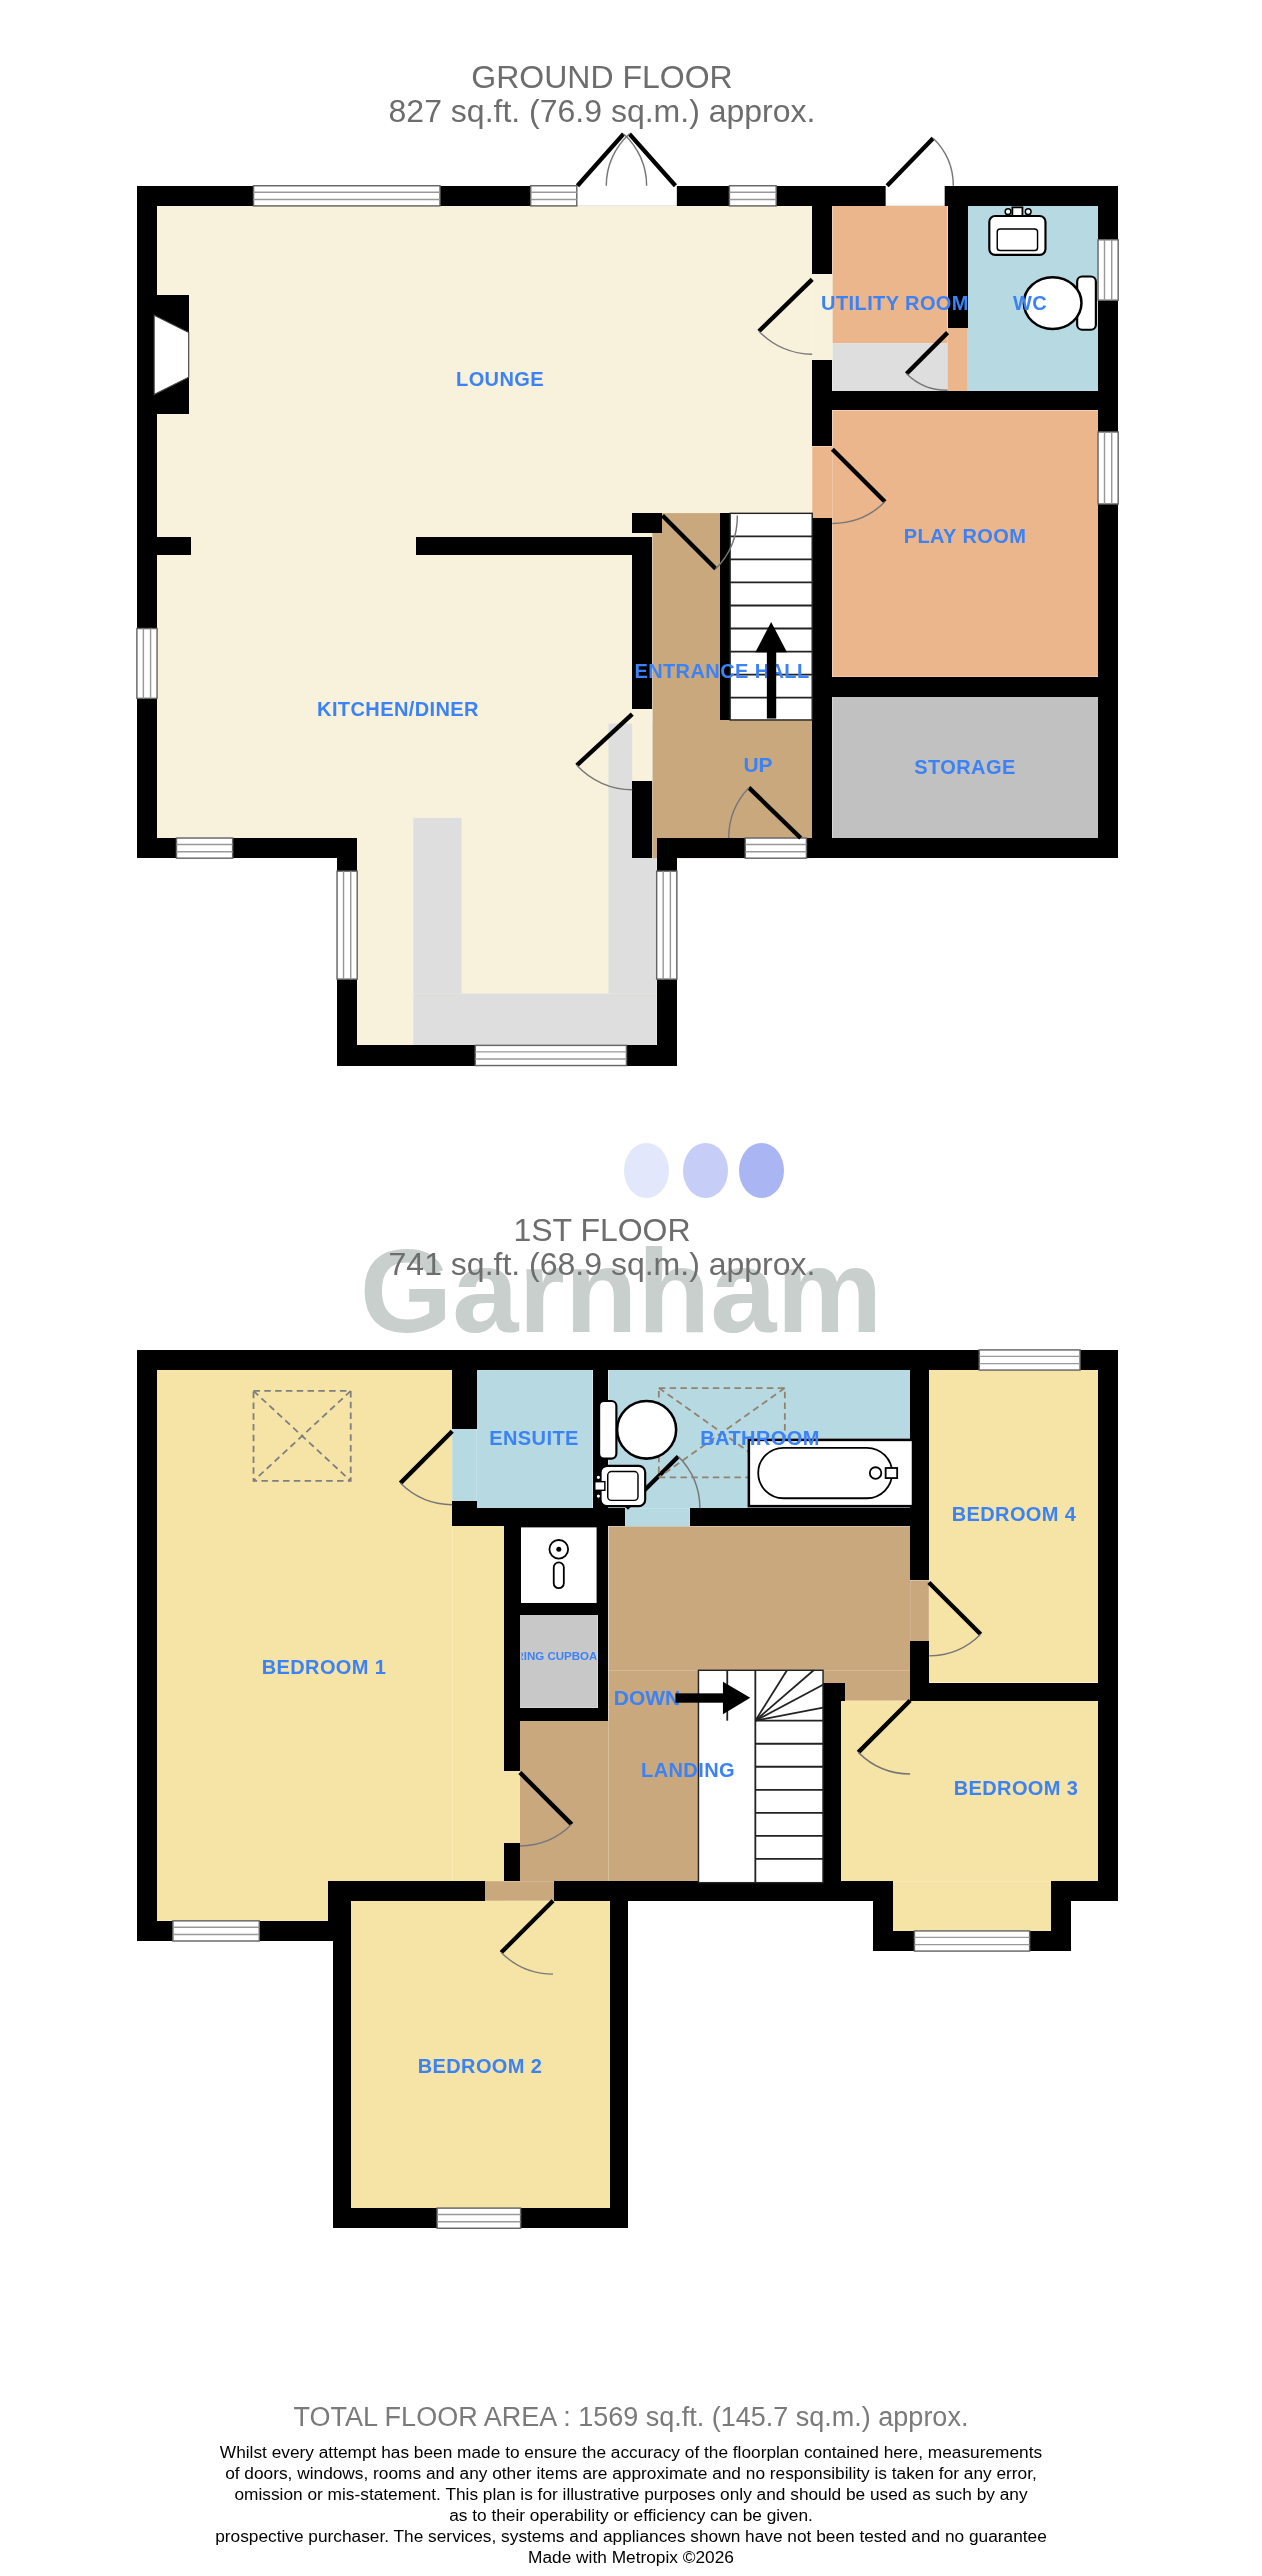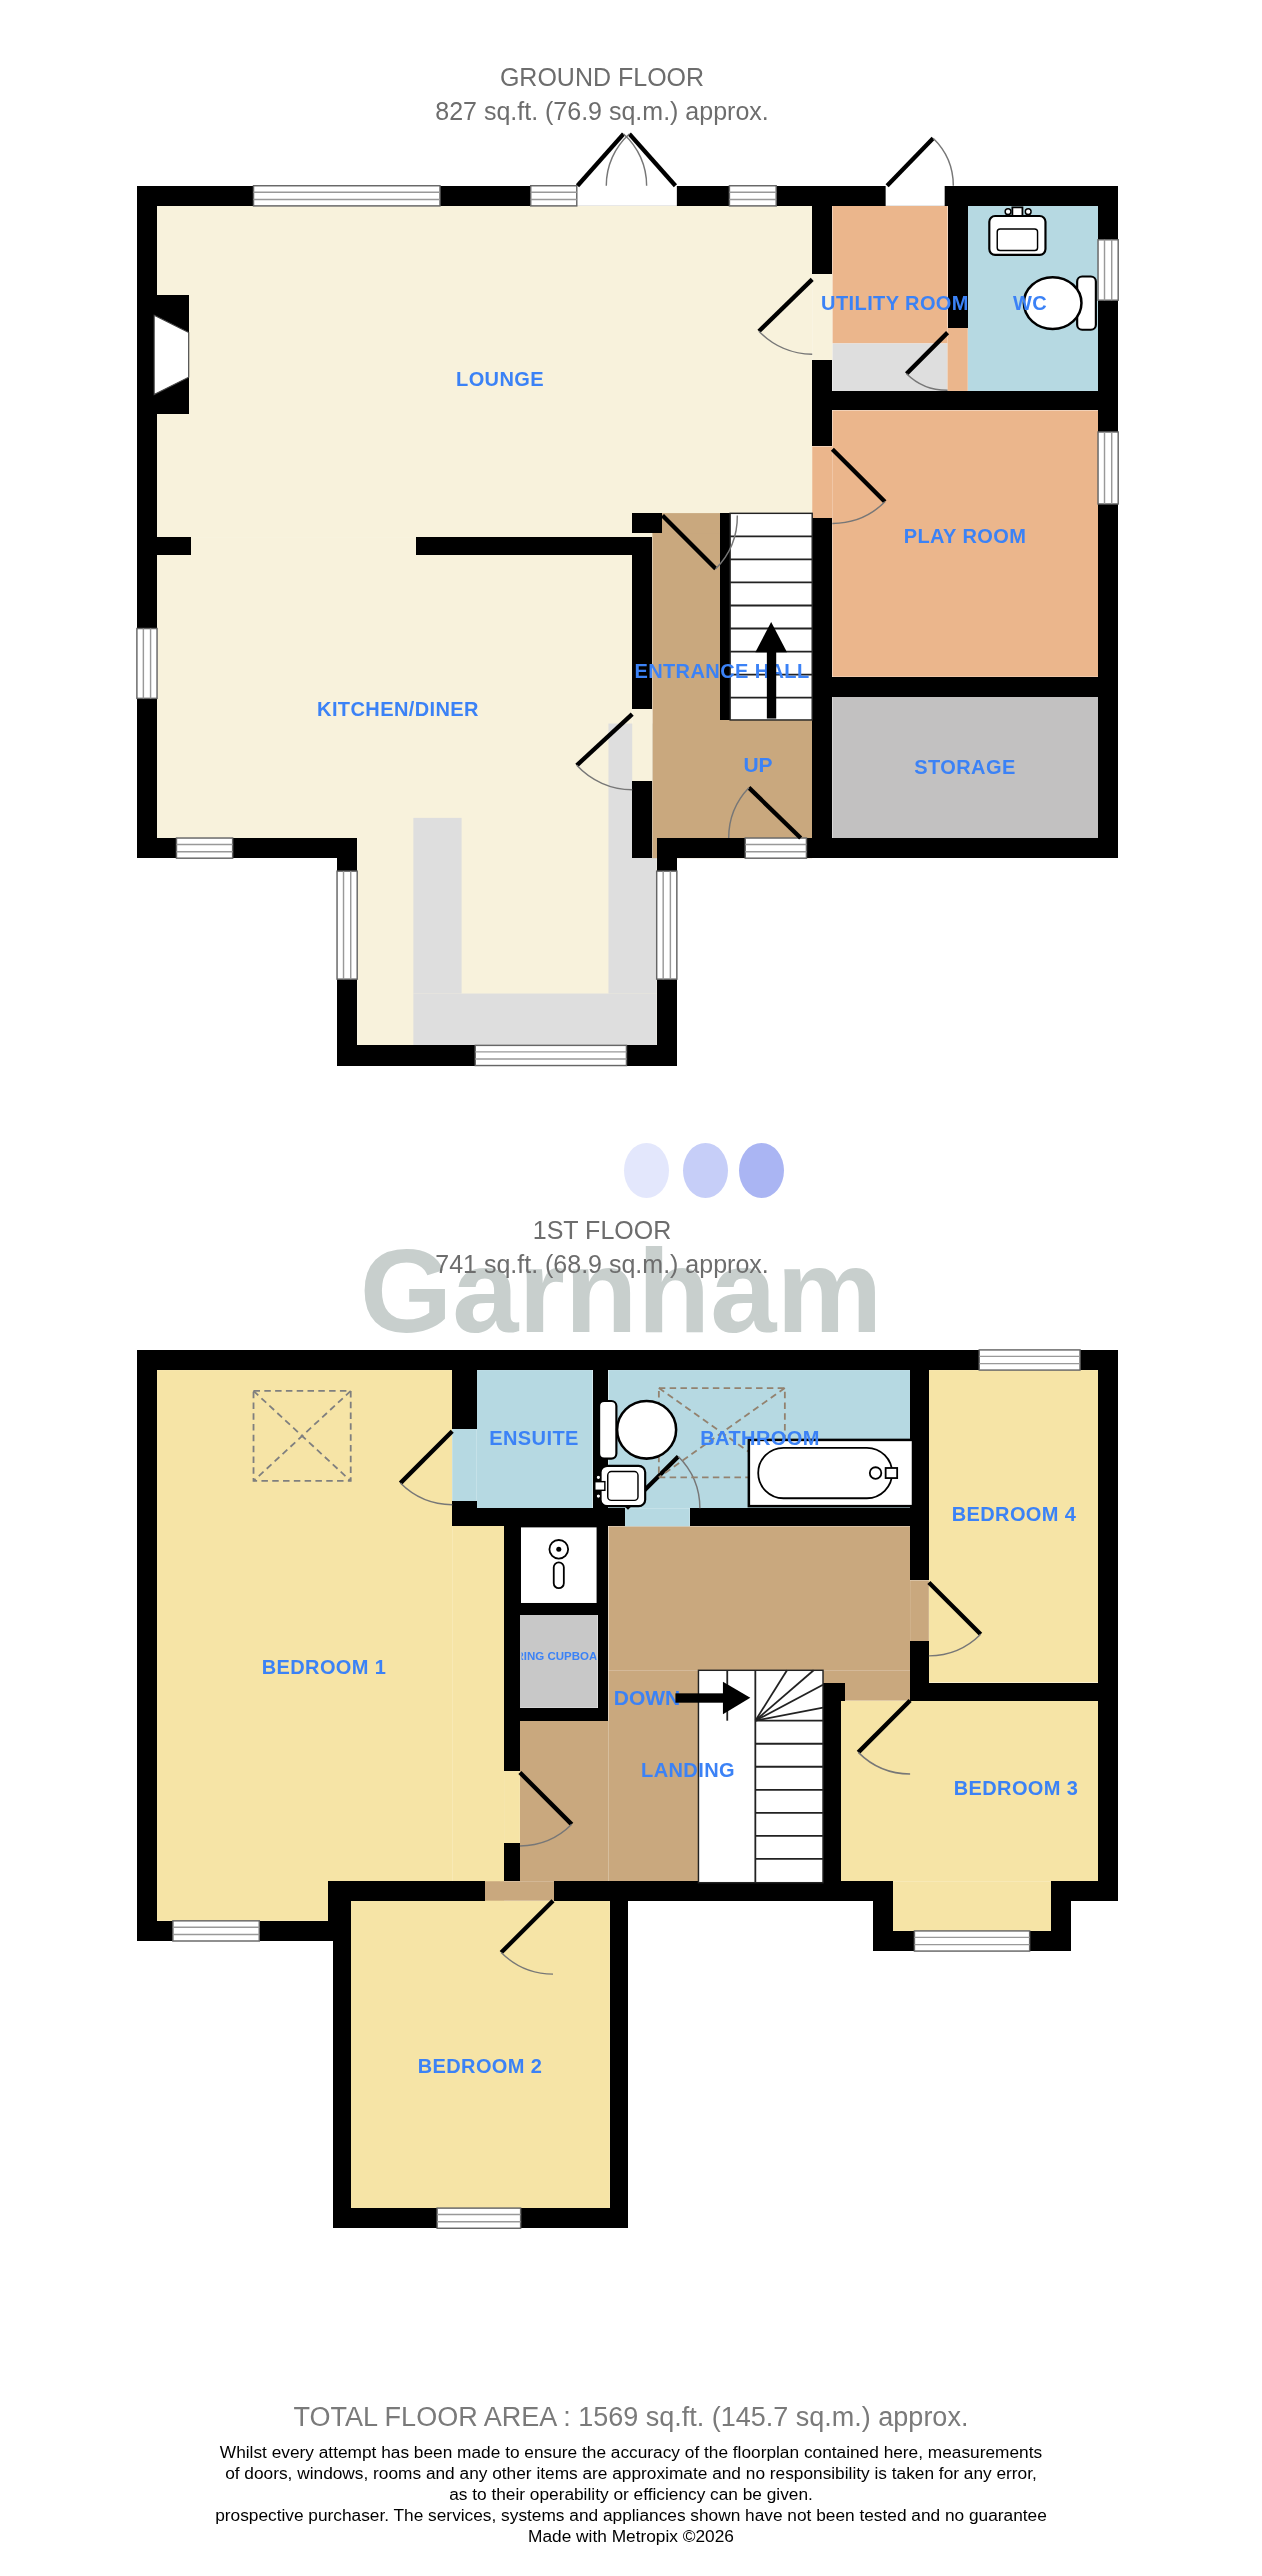--- a/index.html
+++ b/index.html
@@ -7,21 +7,21 @@
         font-family:"Liberation Sans",sans-serif;}
   .plan-svg{position:absolute;left:0;top:0;z-index:1;}
   .over-svg{position:absolute;left:0;top:0;z-index:4;pointer-events:none;}
   .lbl{position:absolute;transform:translate(-50%,-50%);font-weight:bold;font-size:20px;
        color:#3b82f6;white-space:nowrap;letter-spacing:0.4px;z-index:3;}
   .lbl.updown{font-weight:600;font-size:21px;letter-spacing:0;}
   .lbl.tiny{font-size:11.5px;letter-spacing:0;width:75px;overflow:hidden;display:flex;
             justify-content:center;}
   .lbl.tiny span{white-space:nowrap;}
   .floor-title{position:absolute;transform:translateX(-50%);text-align:center;z-index:3;
-       color:#6d6d6d;font-size:25px;line-height:34px;white-space:nowrap;}
+       color:#6d6d6d;font-size:32px;line-height:34px;white-space:nowrap;}
   .watermark{position:absolute;transform:translate(-50%,-50%);z-index:2;font-weight:bold;
        font-size:119px;color:#c3cbc9;white-space:nowrap;mix-blend-mode:multiply;opacity:.92;}
   .watermark .wm-h{color:#8e9ae9;}
   .dot{position:absolute;border-radius:50%;z-index:2;}
   .footer-total{position:absolute;transform:translateX(-50%);font-size:27px;color:#7a7a7a;
        z-index:3;white-space:nowrap;}
   .disclaimer{position:absolute;transform:translateX(-50%);width:893px;text-align:center;
        font-size:17.3px;line-height:21px;color:#000;z-index:3;}
 </style>
 </head>
@@ -364,19 +364,20 @@
       <polygon points="1071,864 1049,906 1093,906"></polygon>
       <rect x="938" y="2352" width="68" height="13"></rect>
       <polygon points="1042,2358 1004,2336 1004,2381"></polygon>
     </g>
   </svg>
 
   <div class="footer-total" style="left:631px;top:2402px;">TOTAL FLOOR AREA : 1569 sq.ft. (145.7 sq.m.) approx.</div>
   <div class="disclaimer" style="left:631px;top:2442px;">
     <div>Whilst every attempt has been made to ensure the accuracy of the floorplan contained here, measurements</div>
     <div>of doors, windows, rooms and any other items are approximate and no responsibility is taken for any error,</div>
+    <div>omission or mis-statement. This plan is for illustrative purposes only and should be used as such by any</div>
     <div>as to their operability or efficiency can be given.</div>
     <div>prospective purchaser. The services, systems and appliances shown have not been tested and no guarantee</div>
     <div>Made with Metropix ©2026</div>
   </div>
 
 </div>
 
 
 </body></html>

